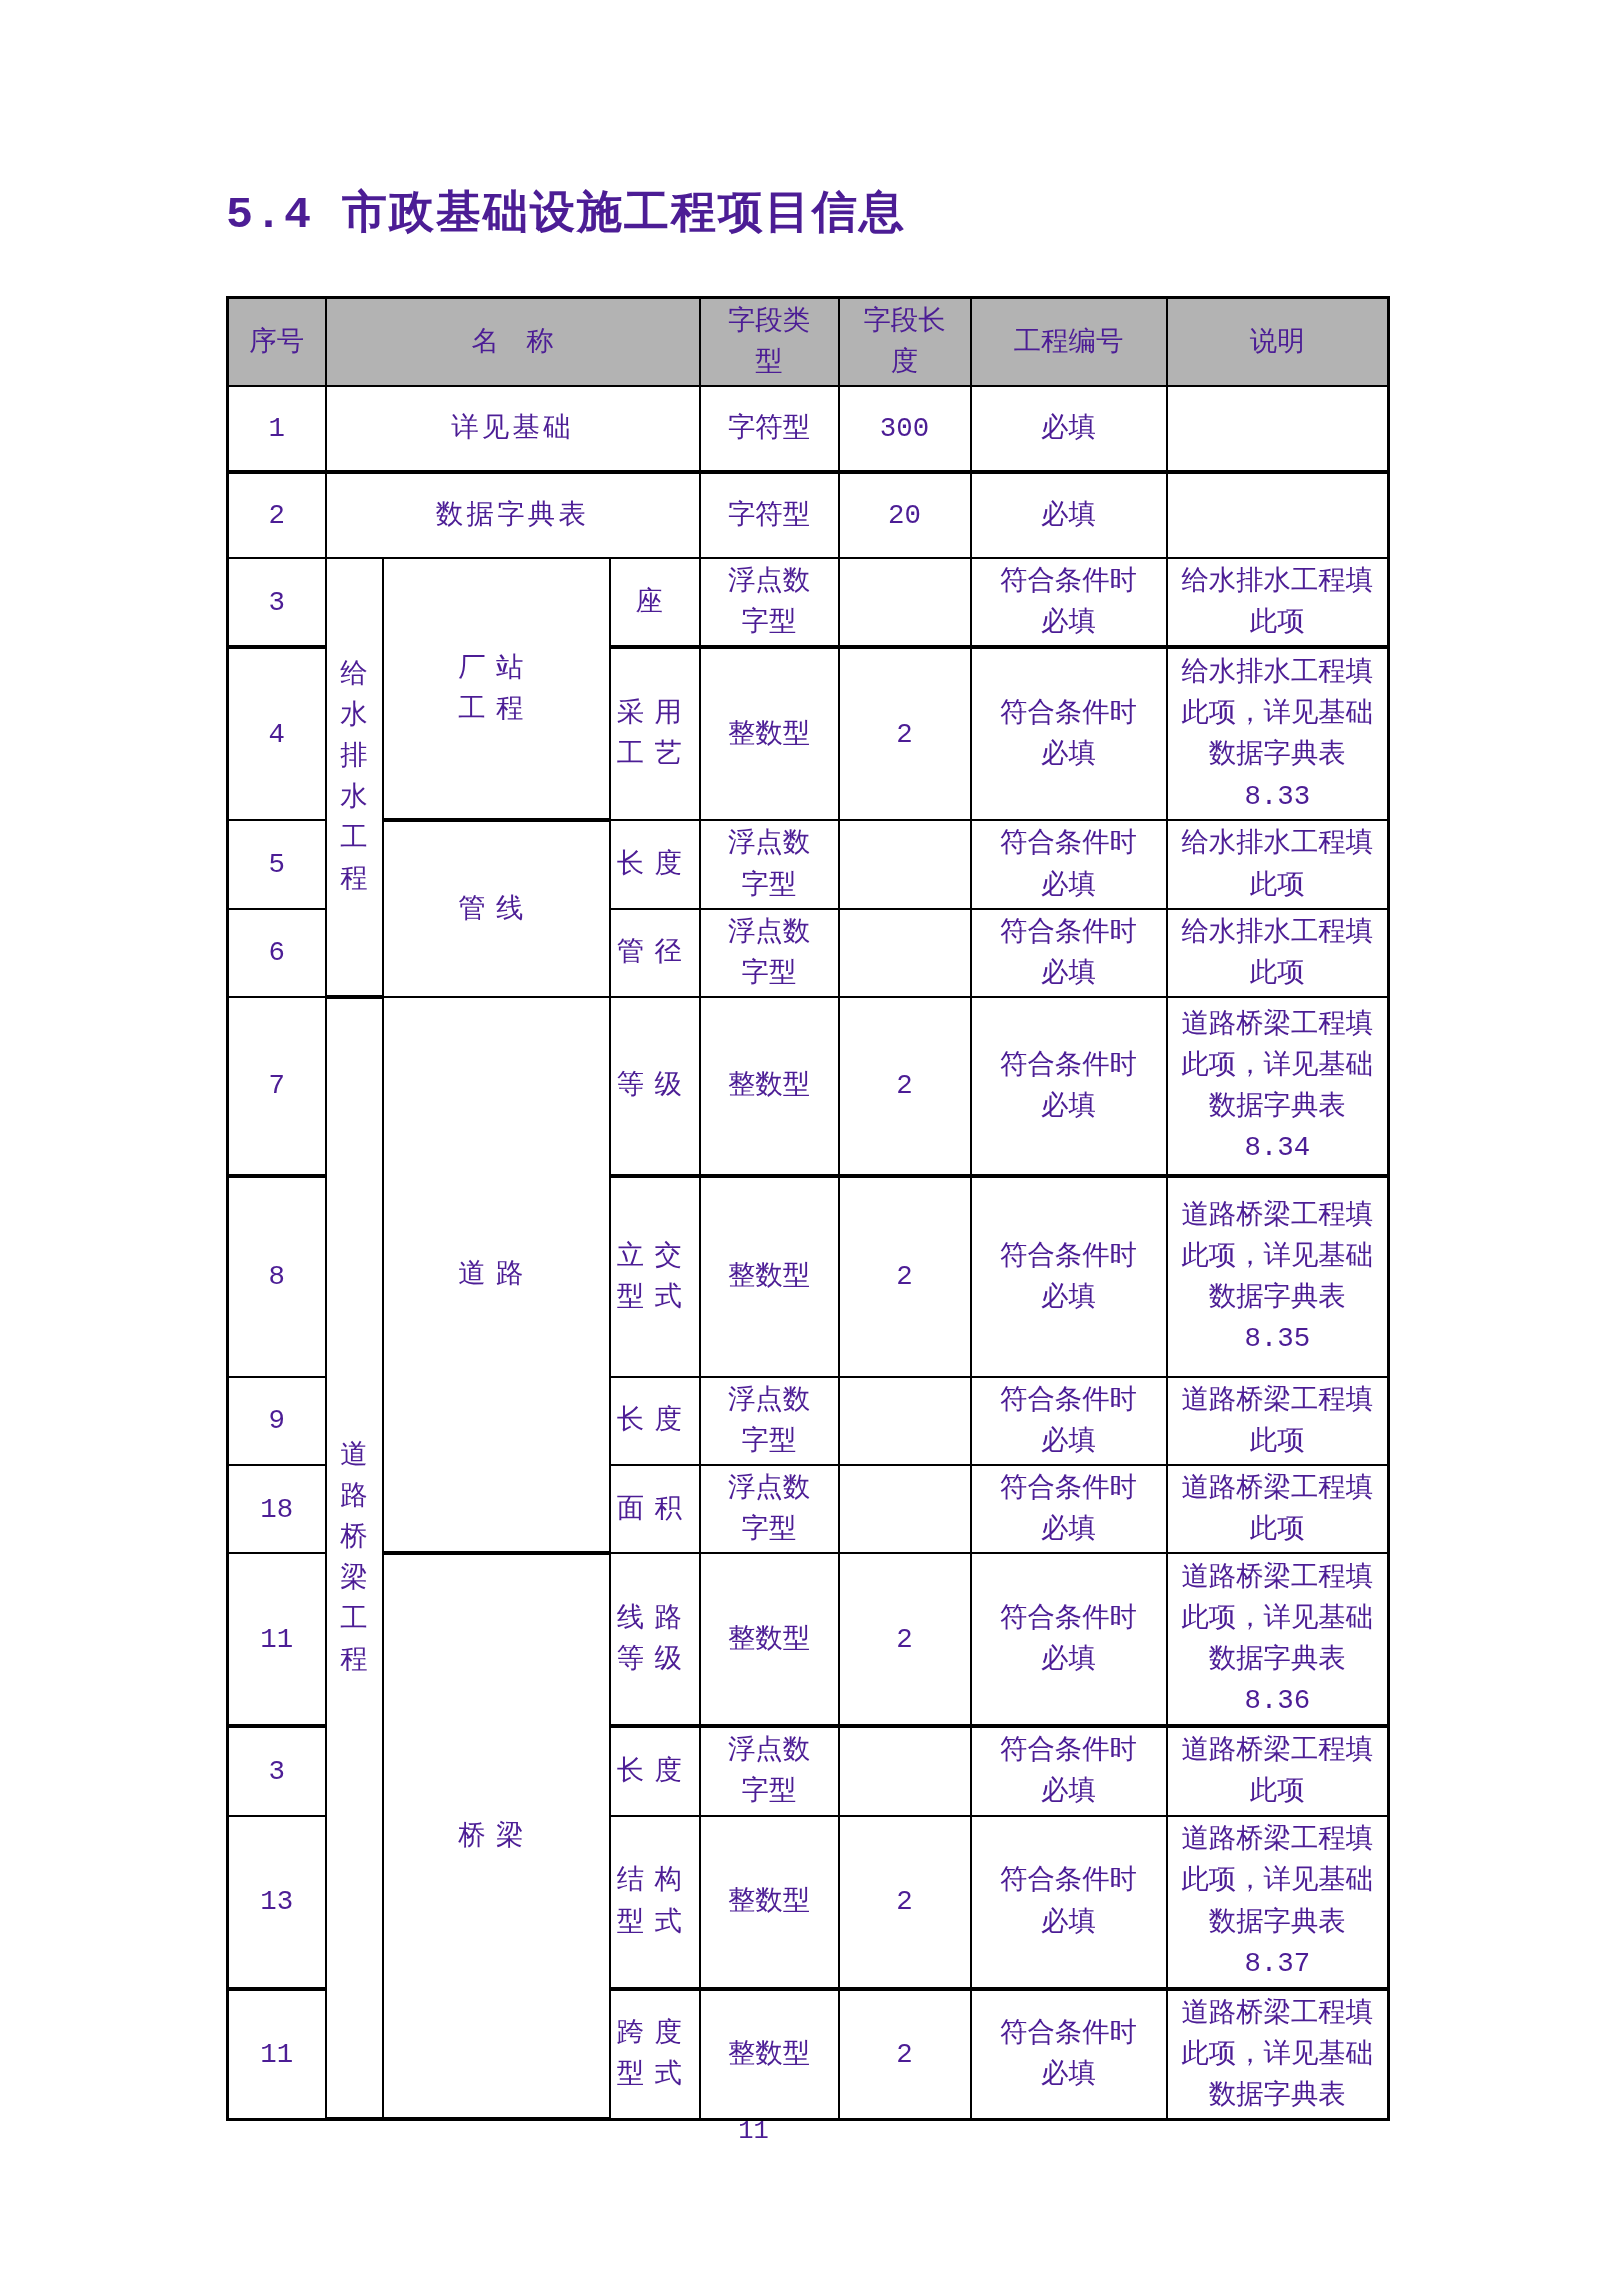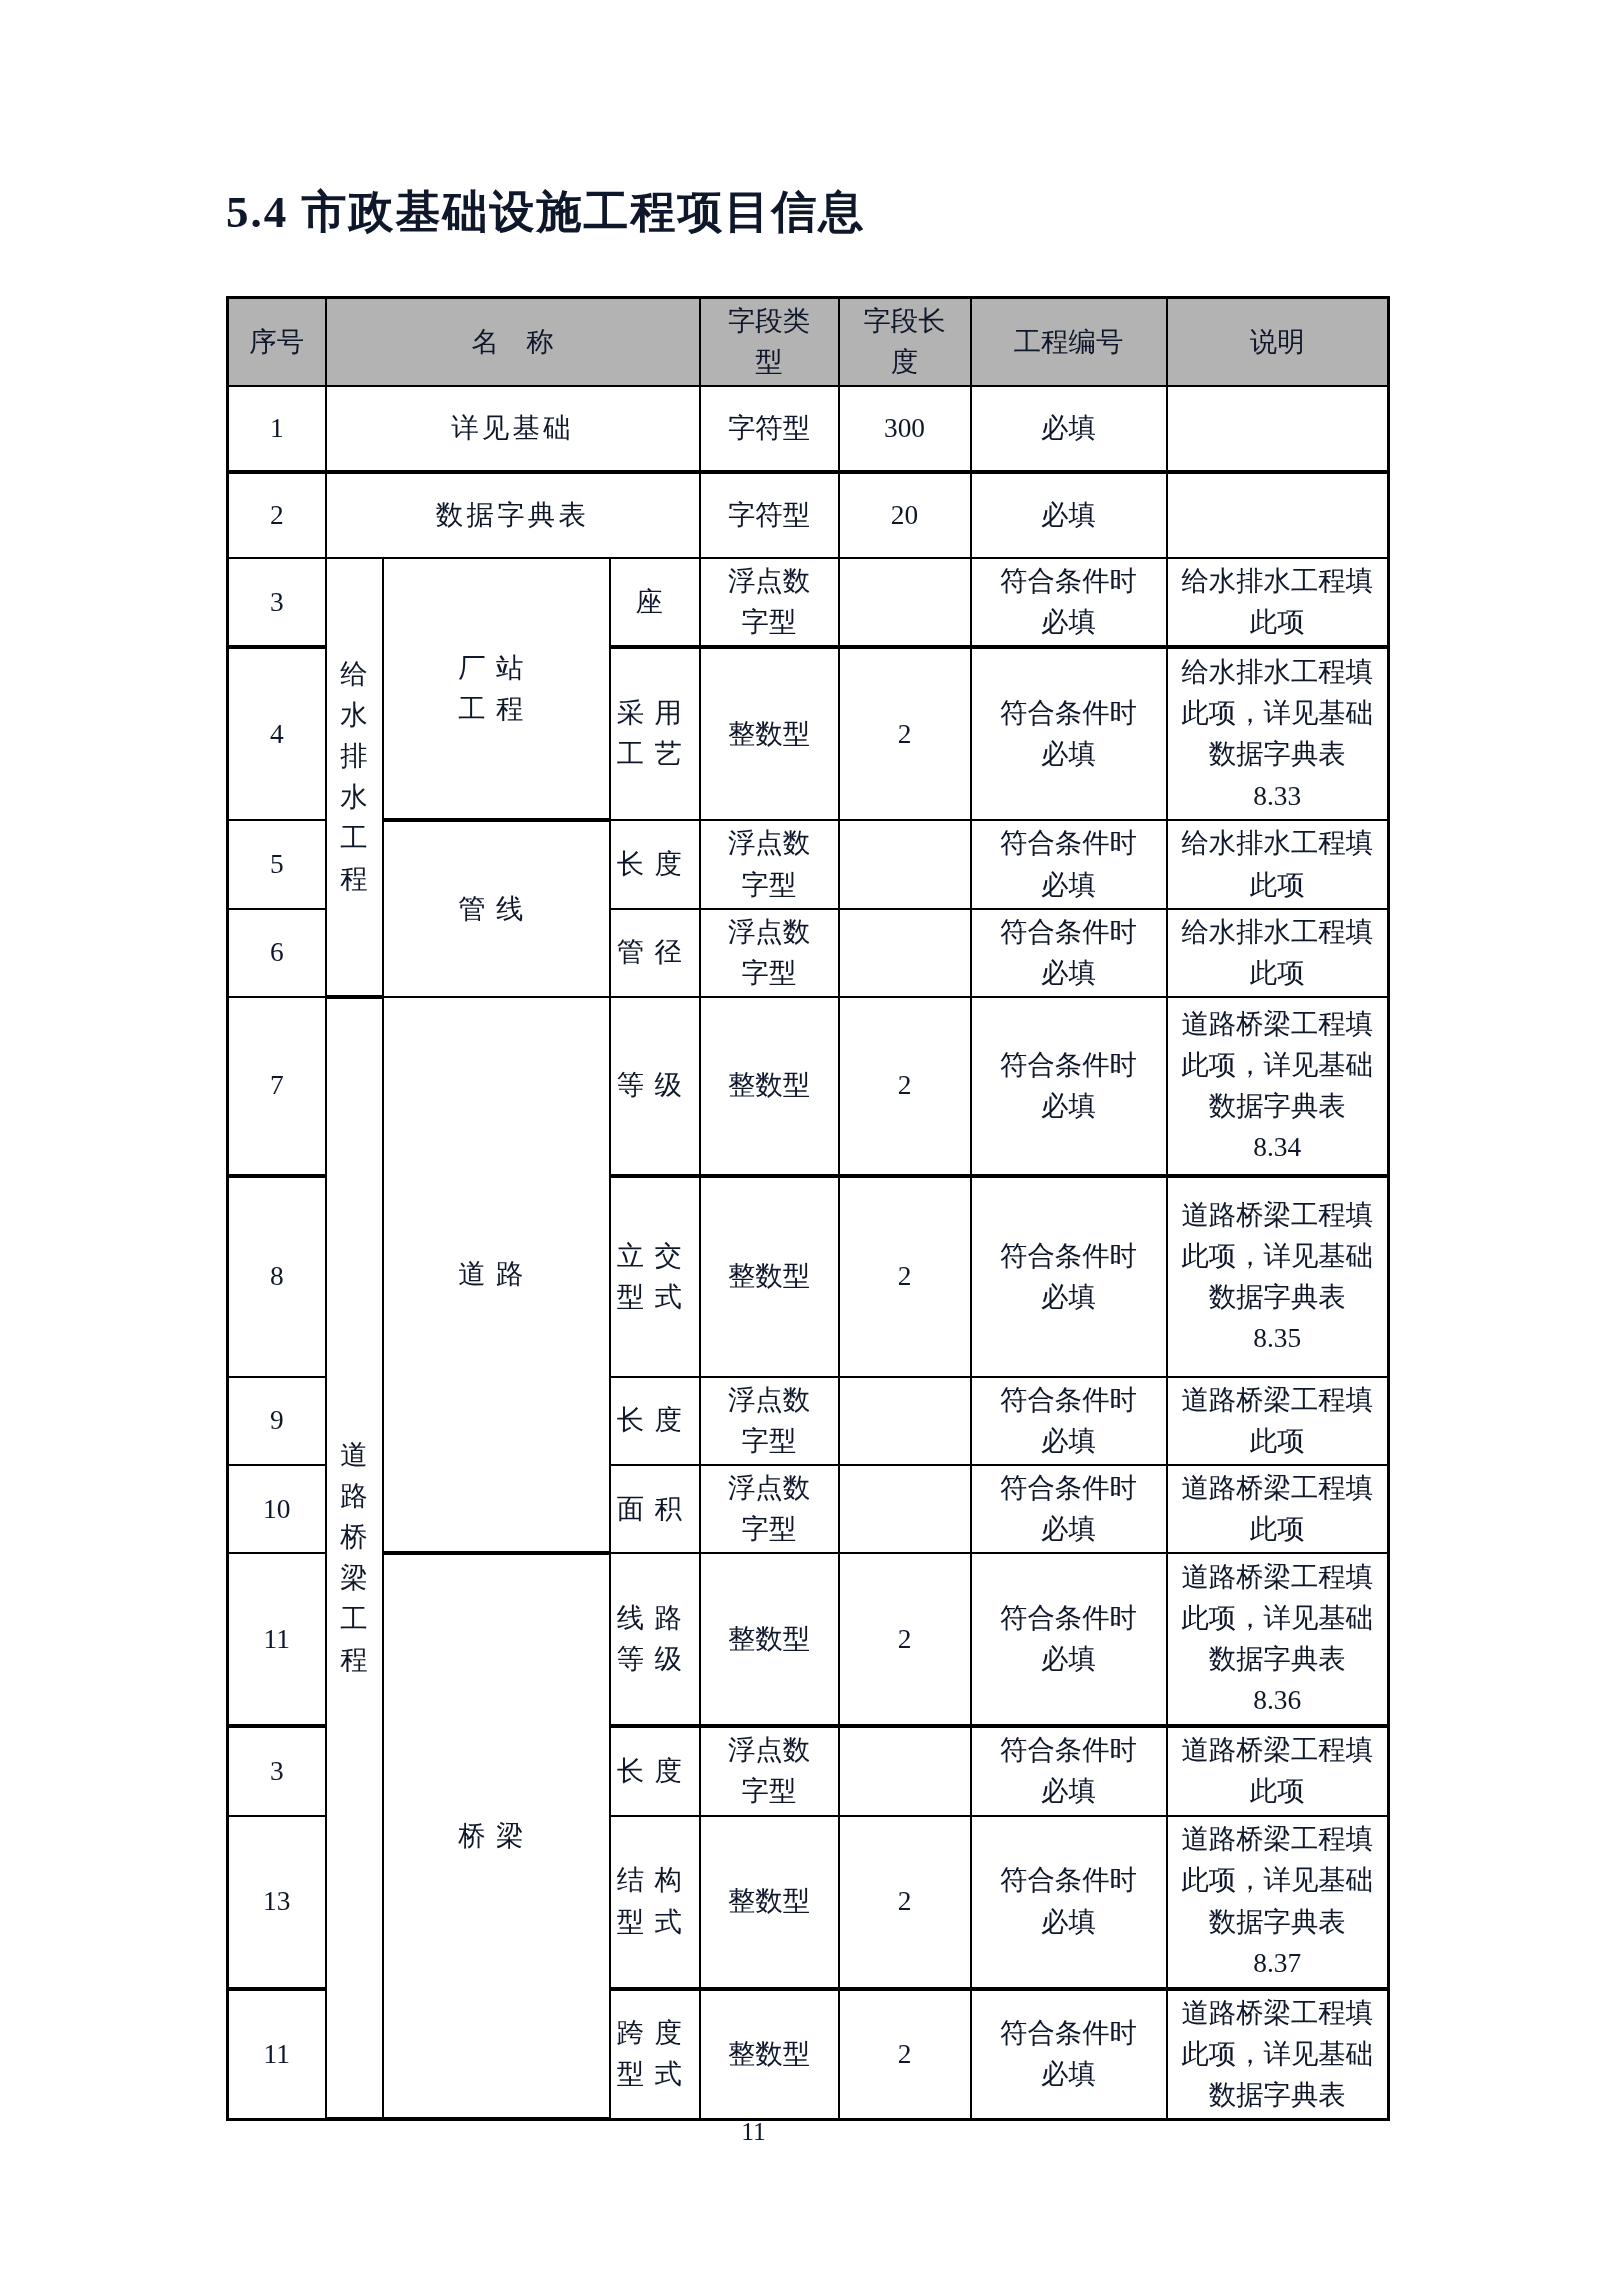--- a/index.html
+++ b/index.html
@@ -1,22 +1,22 @@
 <!DOCTYPE html>
 <html><head>
 <meta charset="utf-8">
 <style>
   html,body{margin:0;padding:0;background:#ffffff;}
   .page{
     position:relative;
     width:1507px;
     height:2293px;
     background:#ffffff;
-    font-family:Liberation Serif, serif;
-    color:#0f172a;
+    font-family:Liberation Mono, monospace;
+    color:#4c1d95;
     overflow:hidden;
   }
   .doc-title{
     position:absolute;
     left:226px;
     top:182px;
     font-size:45px;
     font-weight:bold;
     letter-spacing:2px;
     white-space:nowrap;
@@ -203,21 +203,21 @@
       <td>浮点数
 字型</td>
       <td></td>
       <td>符合条件时
 必填</td>
       <td>道路桥梁工程填
 此项</td>
     </tr>
 
     <tr style="height:84px">
-      <td>10</td>
+      <td>18</td>
       <td class="sp">面积</td>
       <td>浮点数
 字型</td>
       <td></td>
       <td>符合条件时
 必填</td>
       <td>道路桥梁工程填
 此项</td>
     </tr>
 

